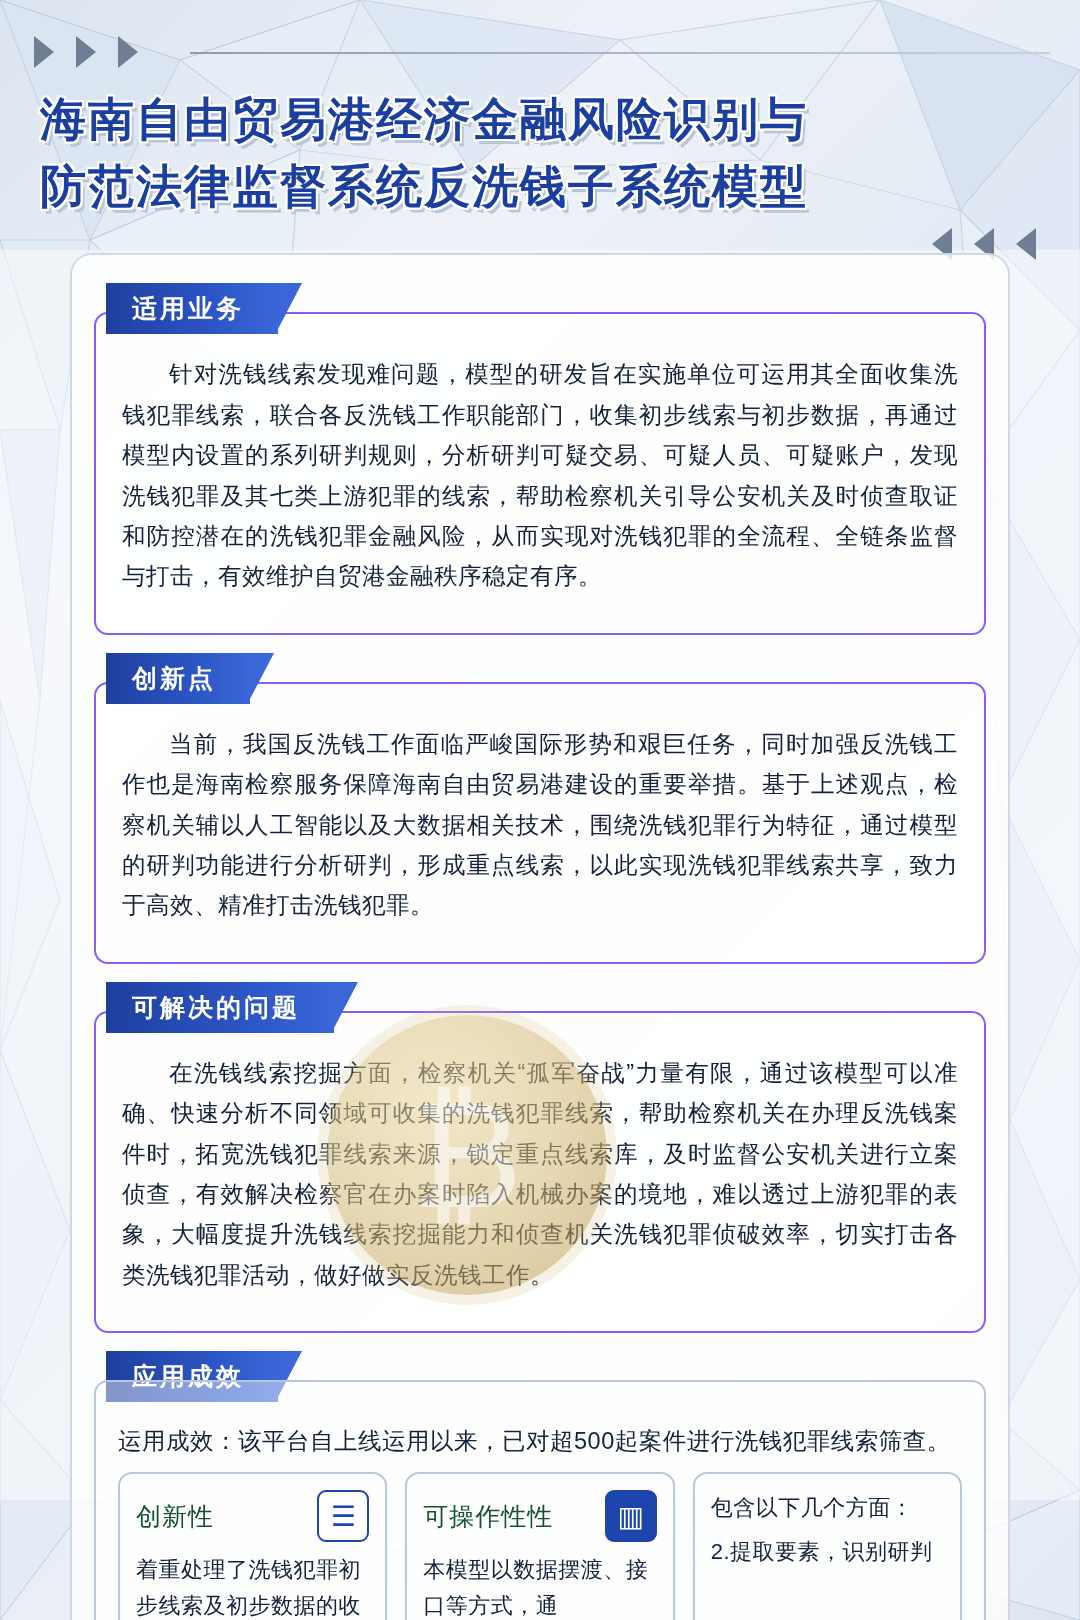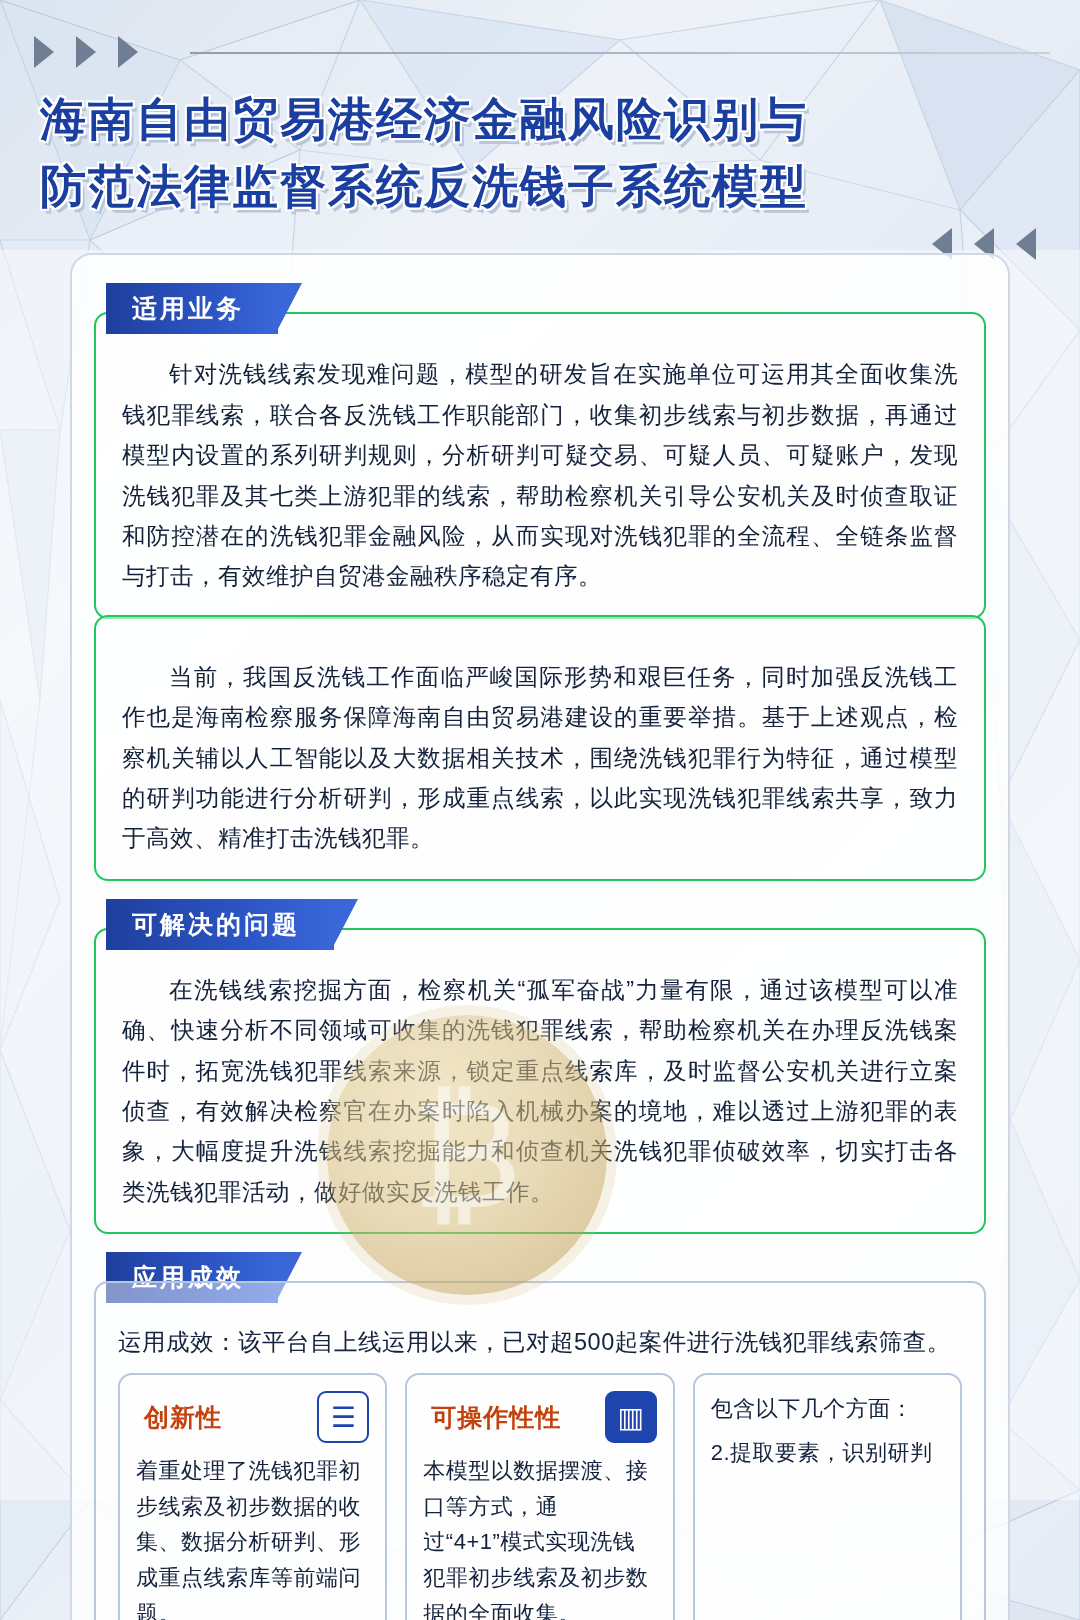--- a/index.html
+++ b/index.html
@@ -106,24 +106,24 @@
     margin-left:12px;
   }
   .sec-head::after{
     content:"";
     position:absolute; right:-24px; top:0;
     border-top:0 solid transparent;
     border-bottom:46px solid transparent;
     border-left:24px solid #3a66d8;
   }
   .sec-body {
-    border:2px solid #22c55e;
+    border:2px solid #8b5cf6;
     border-radius:14px;
     margin-top:-22px;
-    padding:40px 26px 20px 26px;
+    padding:40px 26px 36px 26px;
     background:rgba(255,255,255,0.55);
     font-size:23.5px;
     line-height:1.72;
     color:#14223c;
     text-align:justify;
     text-indent:2em;
     letter-spacing:0.5px;
   }
 
   
@@ -147,22 +147,22 @@
     padding:16px 16px 20px 16px;
     background:rgba(255,255,255,0.35);
     position:relative;
     min-height:300px;
   }
   .col-title-row{
     display:flex; align-items:center; justify-content:space-between;
     gap:8px; margin-bottom:10px;
   }
   .col-title {
-    font-size:25px; color:#c2410c; font-weight:bold;
-    letter-spacing:1px; white-space:nowrap;margin-left:8px;
+    font-size:25px; color:#14532d; font-weight:normal;
+    letter-spacing:1px; white-space:nowrap;
   }
   .ic {
     width:52px;height:52px;border-radius:9px;
     background:#1e45ad;color:#fff;
     display:flex;align-items:center;justify-content:center;
     font-size:28px; flex:0 0 auto;
     font-family:"DejaVu Sans", sans-serif;
   }
   .ic.light { background:#fff; color:#1e45ad; border:2px solid #1e45ad; }
   .col-text { font-size:22px; line-height:1.62; color:#14223c; letter-spacing:0.5px; }
@@ -233,20 +233,21 @@
 <div class="card">
 
   <div class="coin"></div>
 
   <div class="section">
     <div class="sec-head">适用业务</div>
     <div class="sec-body">针对洗钱线索发现难问题，模型的研发旨在实施单位可运用其全面收集洗钱犯罪线索，联合各反洗钱工作职能部门，收集初步线索与初步数据，再通过模型内设置的系列研判规则，分析研判可疑交易、可疑人员、可疑账户，发现洗钱犯罪及其七类上游犯罪的线索，帮助检察机关引导公安机关及时侦查取证和防控潜在的洗钱犯罪金融风险，从而实现对洗钱犯罪的全流程、全链条监督与打击，有效维护自贸港金融秩序稳定有序。</div>
   </div>
 
   <div class="section">
+    <div class="sec-head">创新点</div>
     <div class="sec-body">当前，我国反洗钱工作面临严峻国际形势和艰巨任务，同时加强反洗钱工作也是海南检察服务保障海南自由贸易港建设的重要举措。基于上述观点，检察机关辅以人工智能以及大数据相关技术，围绕洗钱犯罪行为特征，通过模型的研判功能进行分析研判，形成重点线索，以此实现洗钱犯罪线索共享，致力于高效、精准打击洗钱犯罪。</div>
   </div>
 
   <div class="section">
     <div class="sec-head">可解决的问题</div>
     <div class="sec-body">在洗钱线索挖掘方面，检察机关“孤军奋战”力量有限，通过该模型可以准确、快速分析不同领域可收集的洗钱犯罪线索，帮助检察机关在办理反洗钱案件时，拓宽洗钱犯罪线索来源，锁定重点线索库，及时监督公安机关进行立案侦查，有效解决检察官在办案时陷入机械办案的境地，难以透过上游犯罪的表象，大幅度提升洗钱线索挖掘能力和侦查机关洗钱犯罪侦破效率，切实打击各类洗钱犯罪活动，做好做实反洗钱工作。</div>
   </div>
 
   <div class="section">
     <div class="sec-head">应用成效</div>

